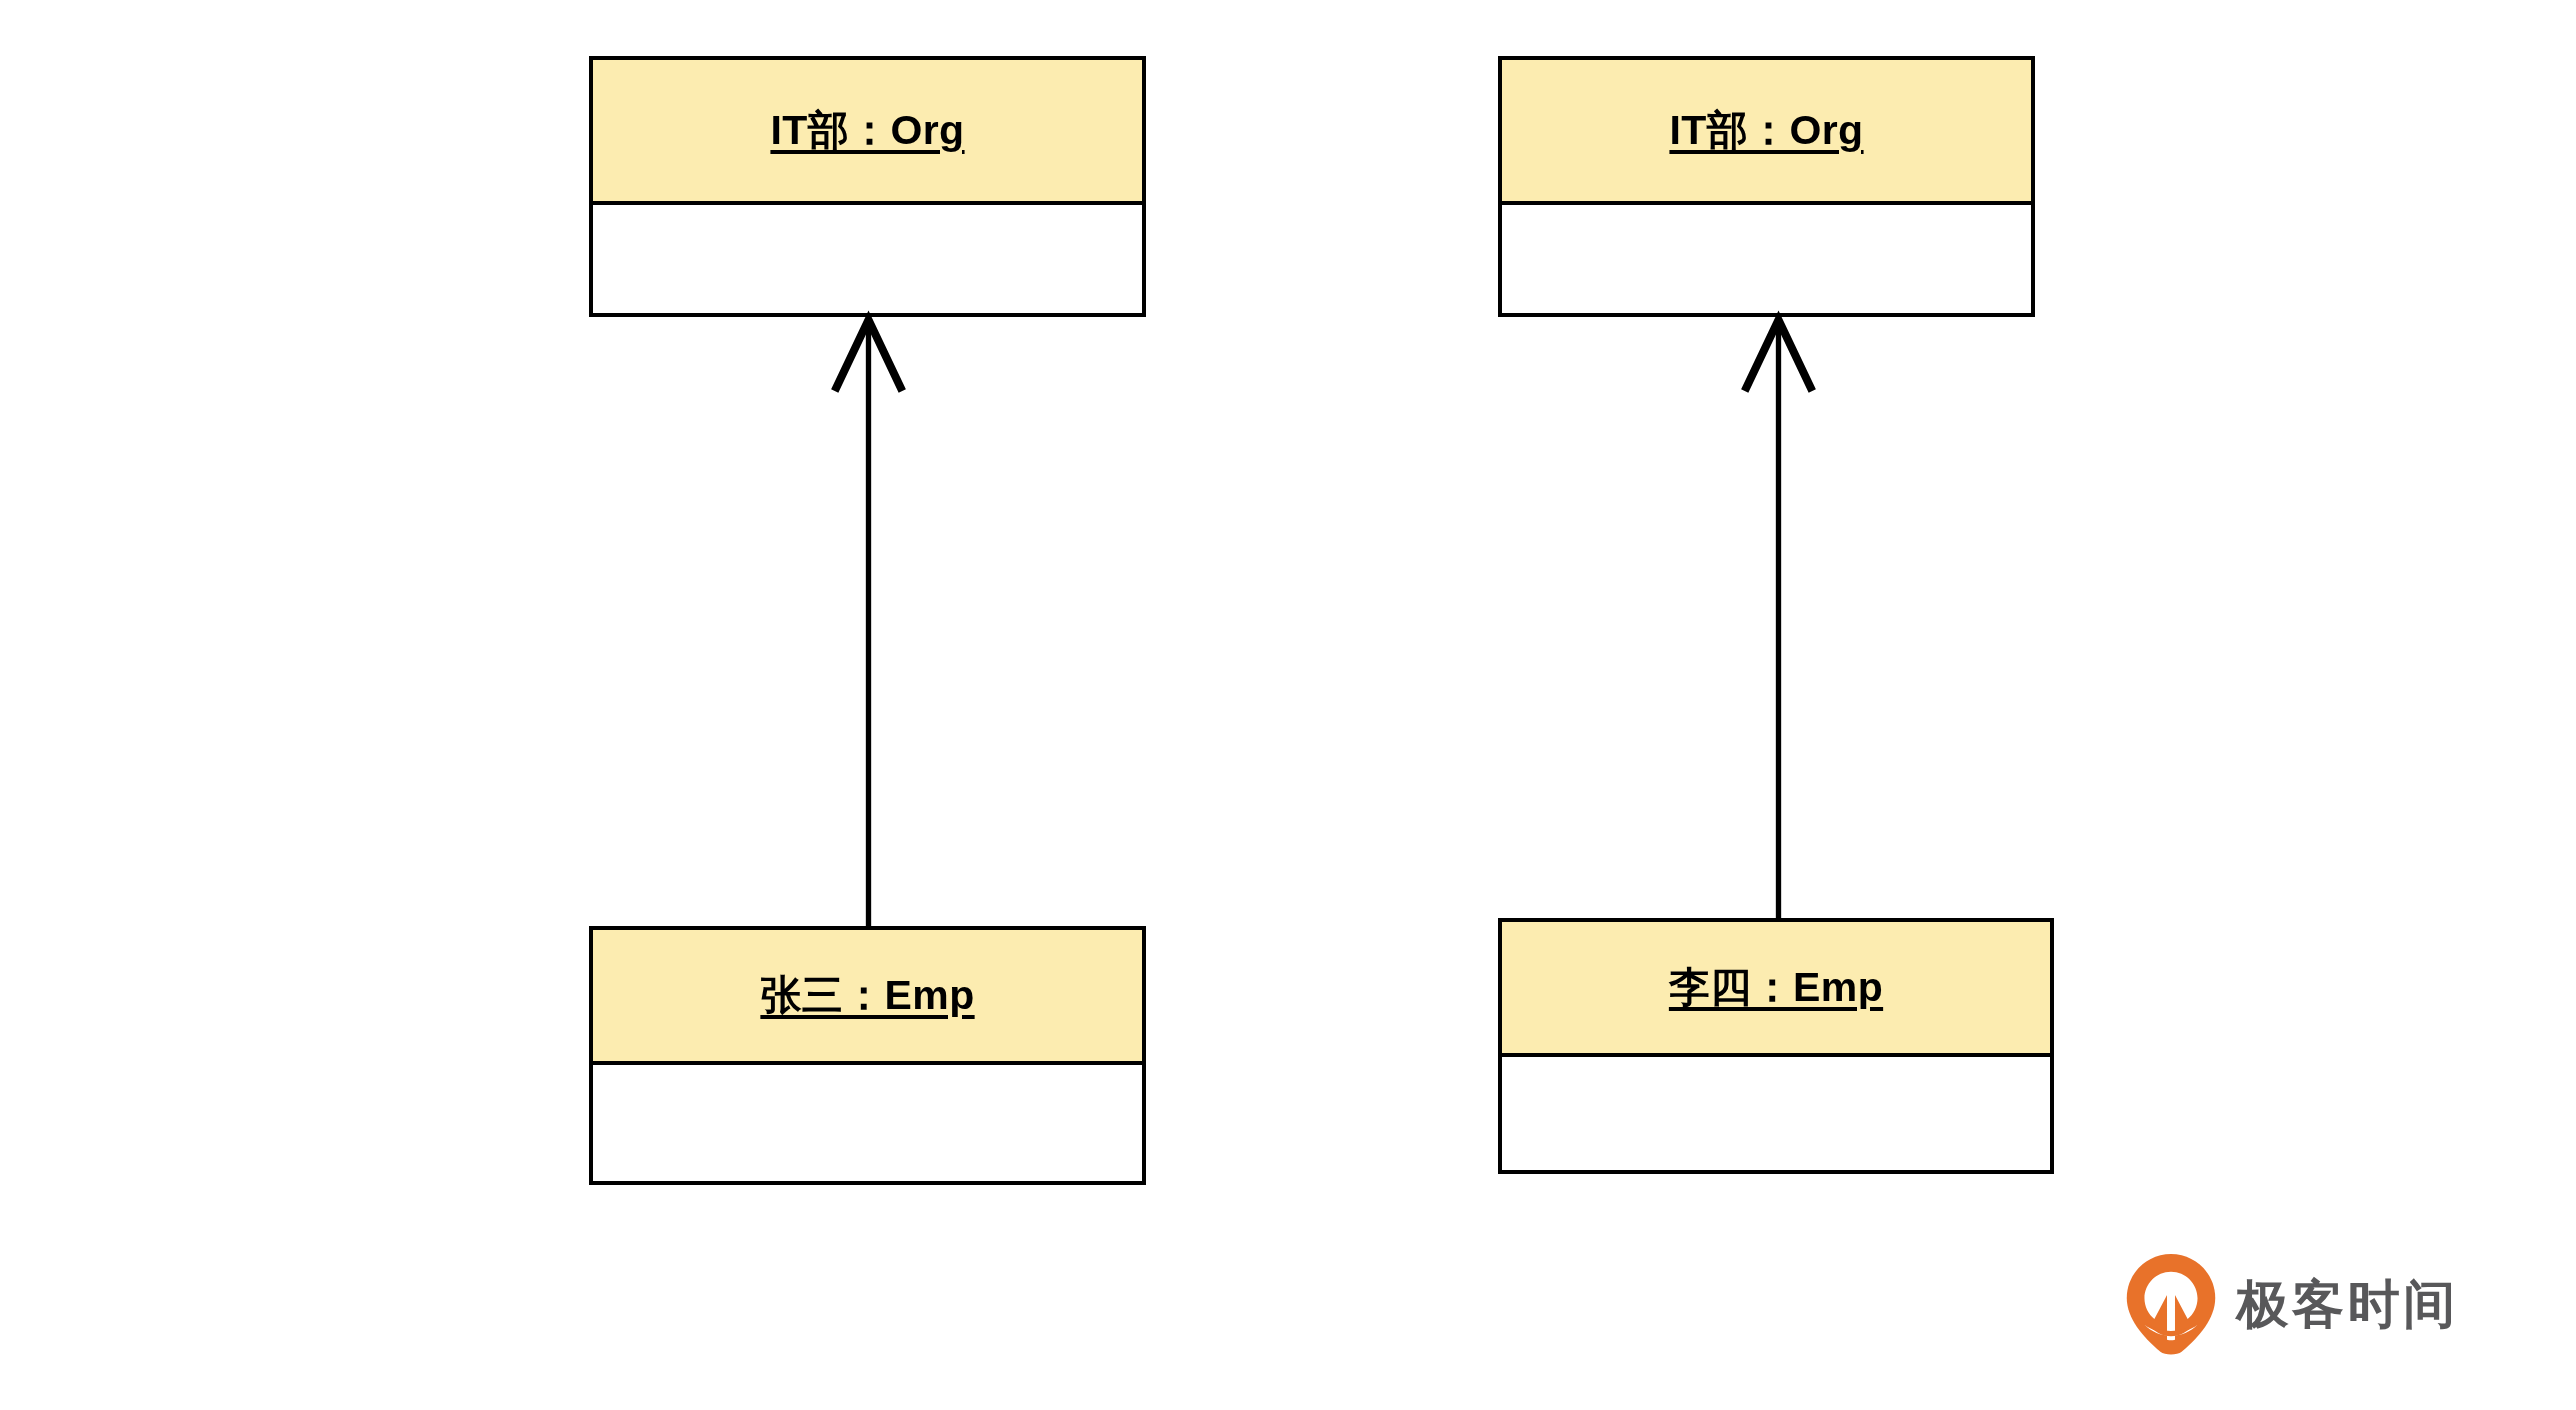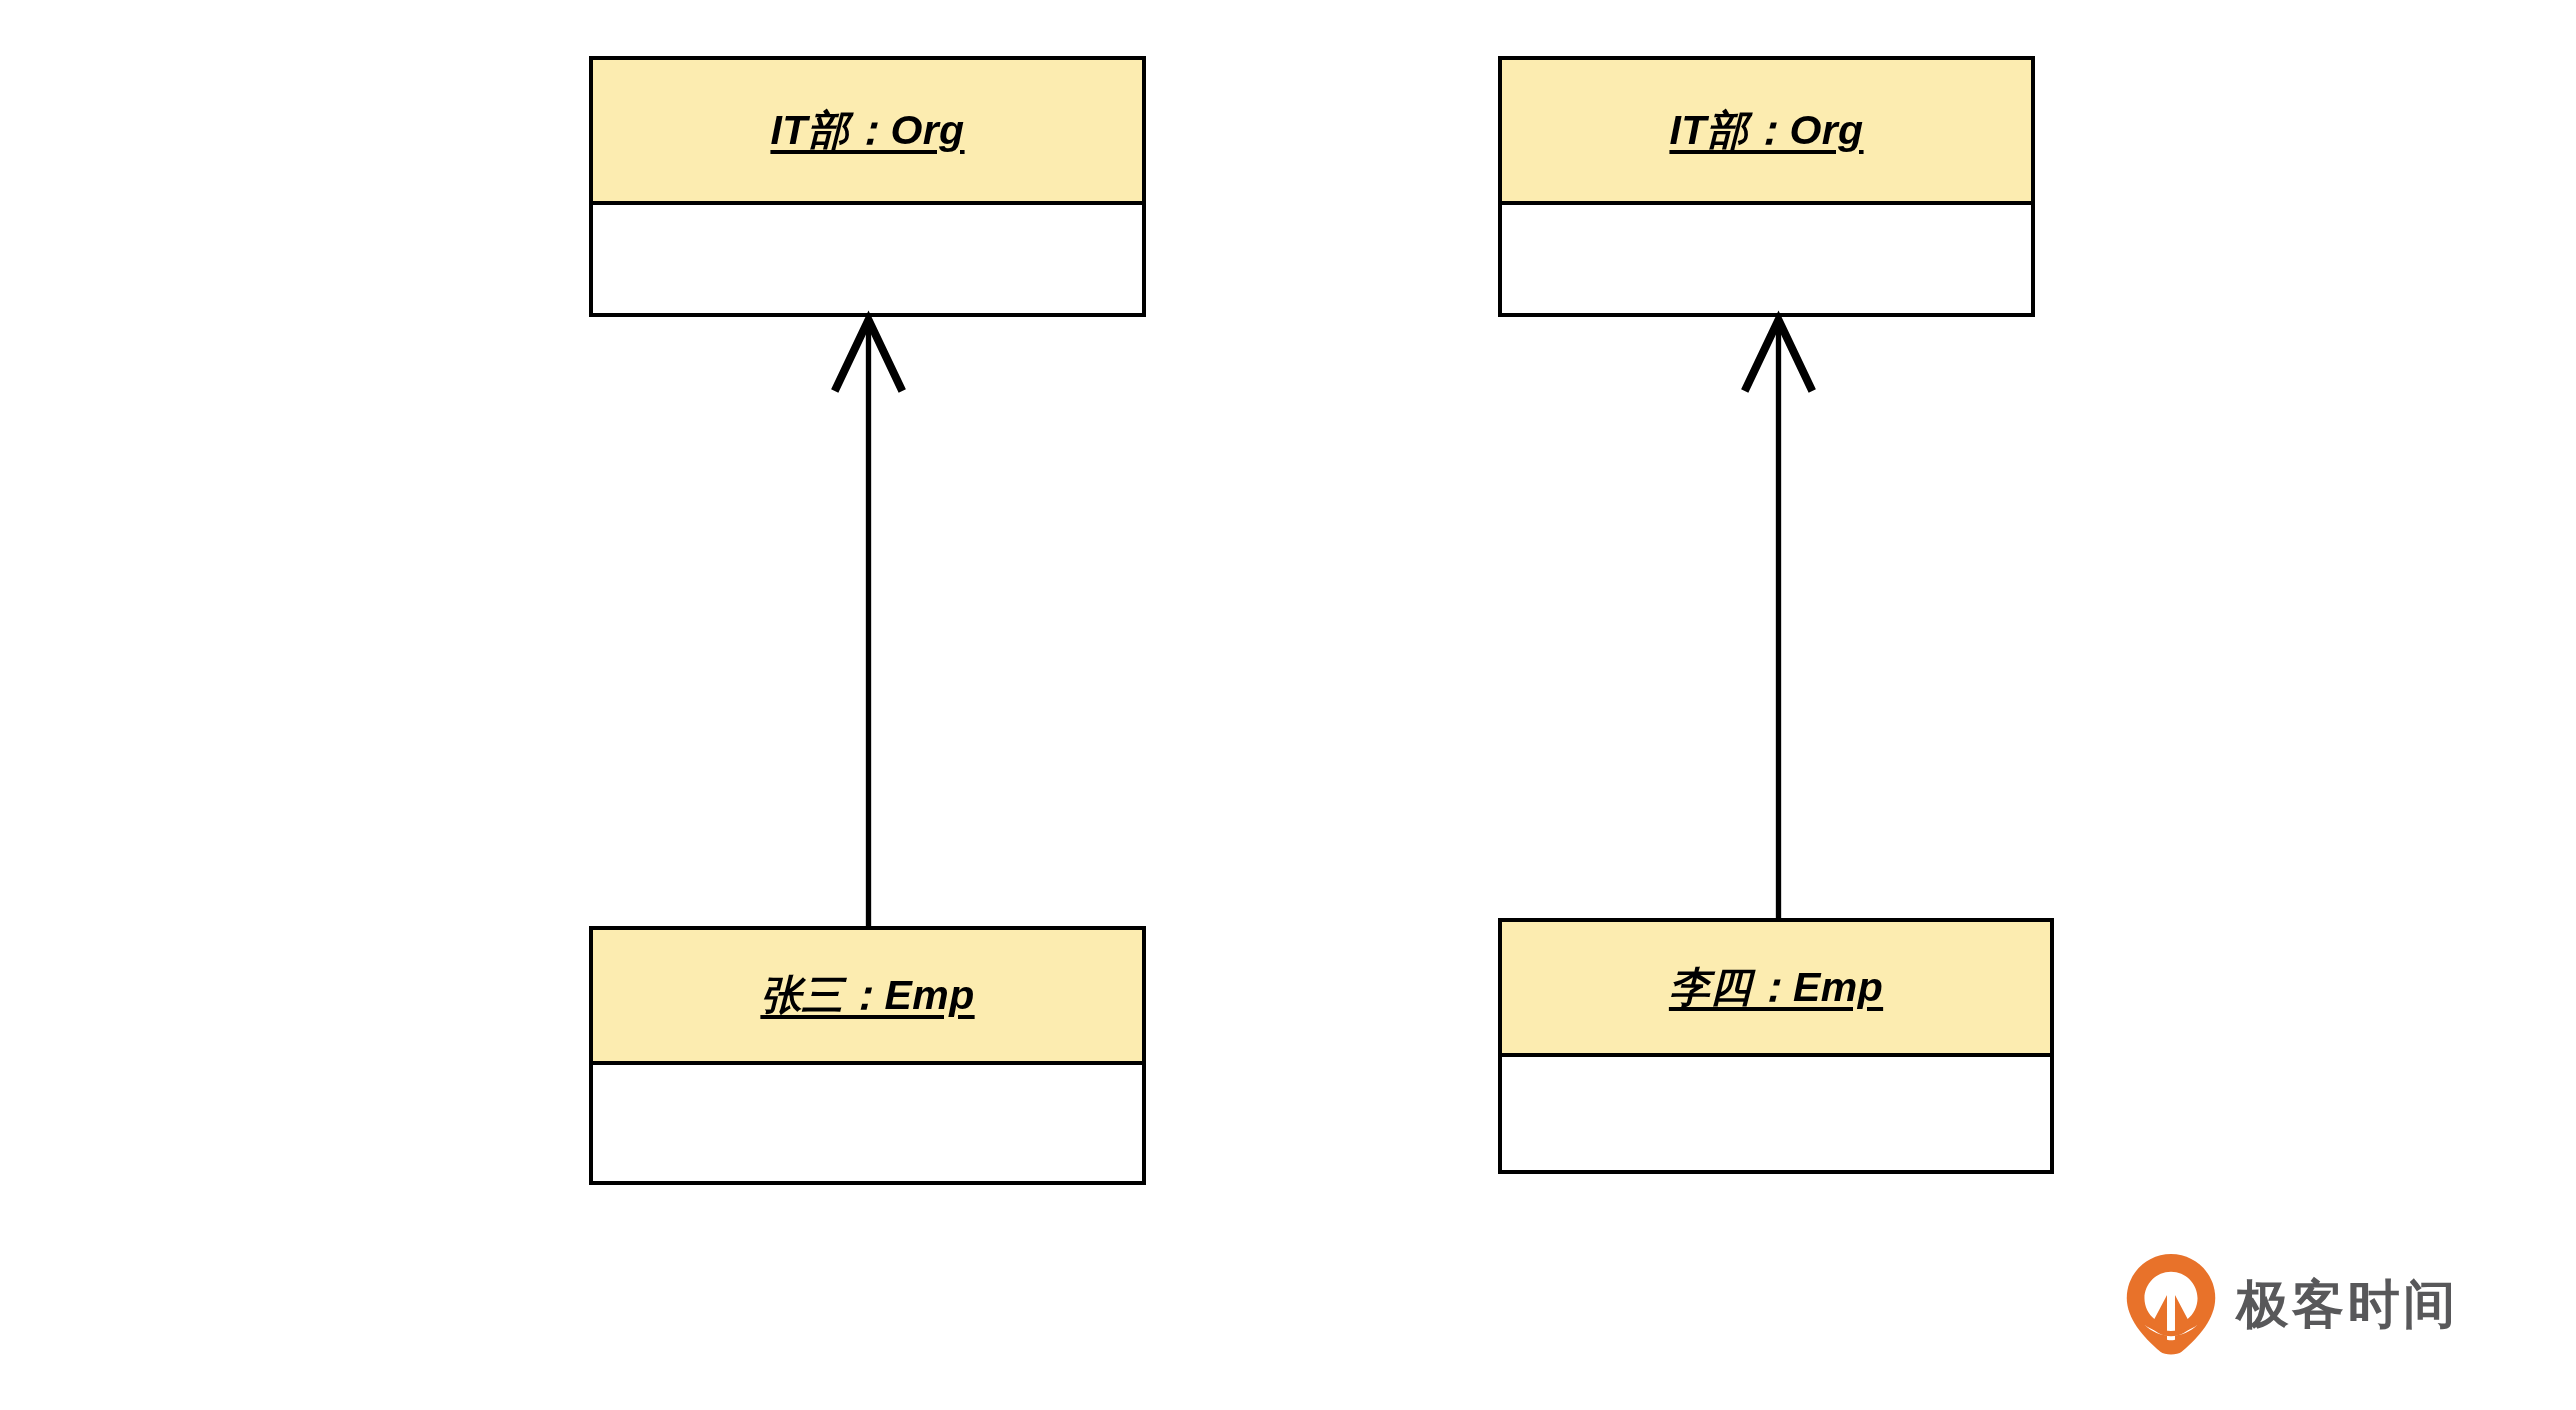--- a/index.html
+++ b/index.html
@@ -17,21 +17,20 @@
   }
 
   
   .uml-object {
     position: absolute;
     box-sizing: border-box;
     border: 4.4px solid #000000;
     background: #ffffff;
     display: flex;
     flex-direction: column;
-    font-style: italic;
   }
   .uml-name-compartment {
     box-sizing: border-box;
     background: #fcecb0;
     border-bottom: 4.4px solid #000000;
     display: flex;
     align-items: center;
     justify-content: center;
     flex: 0 0 auto;
   }

